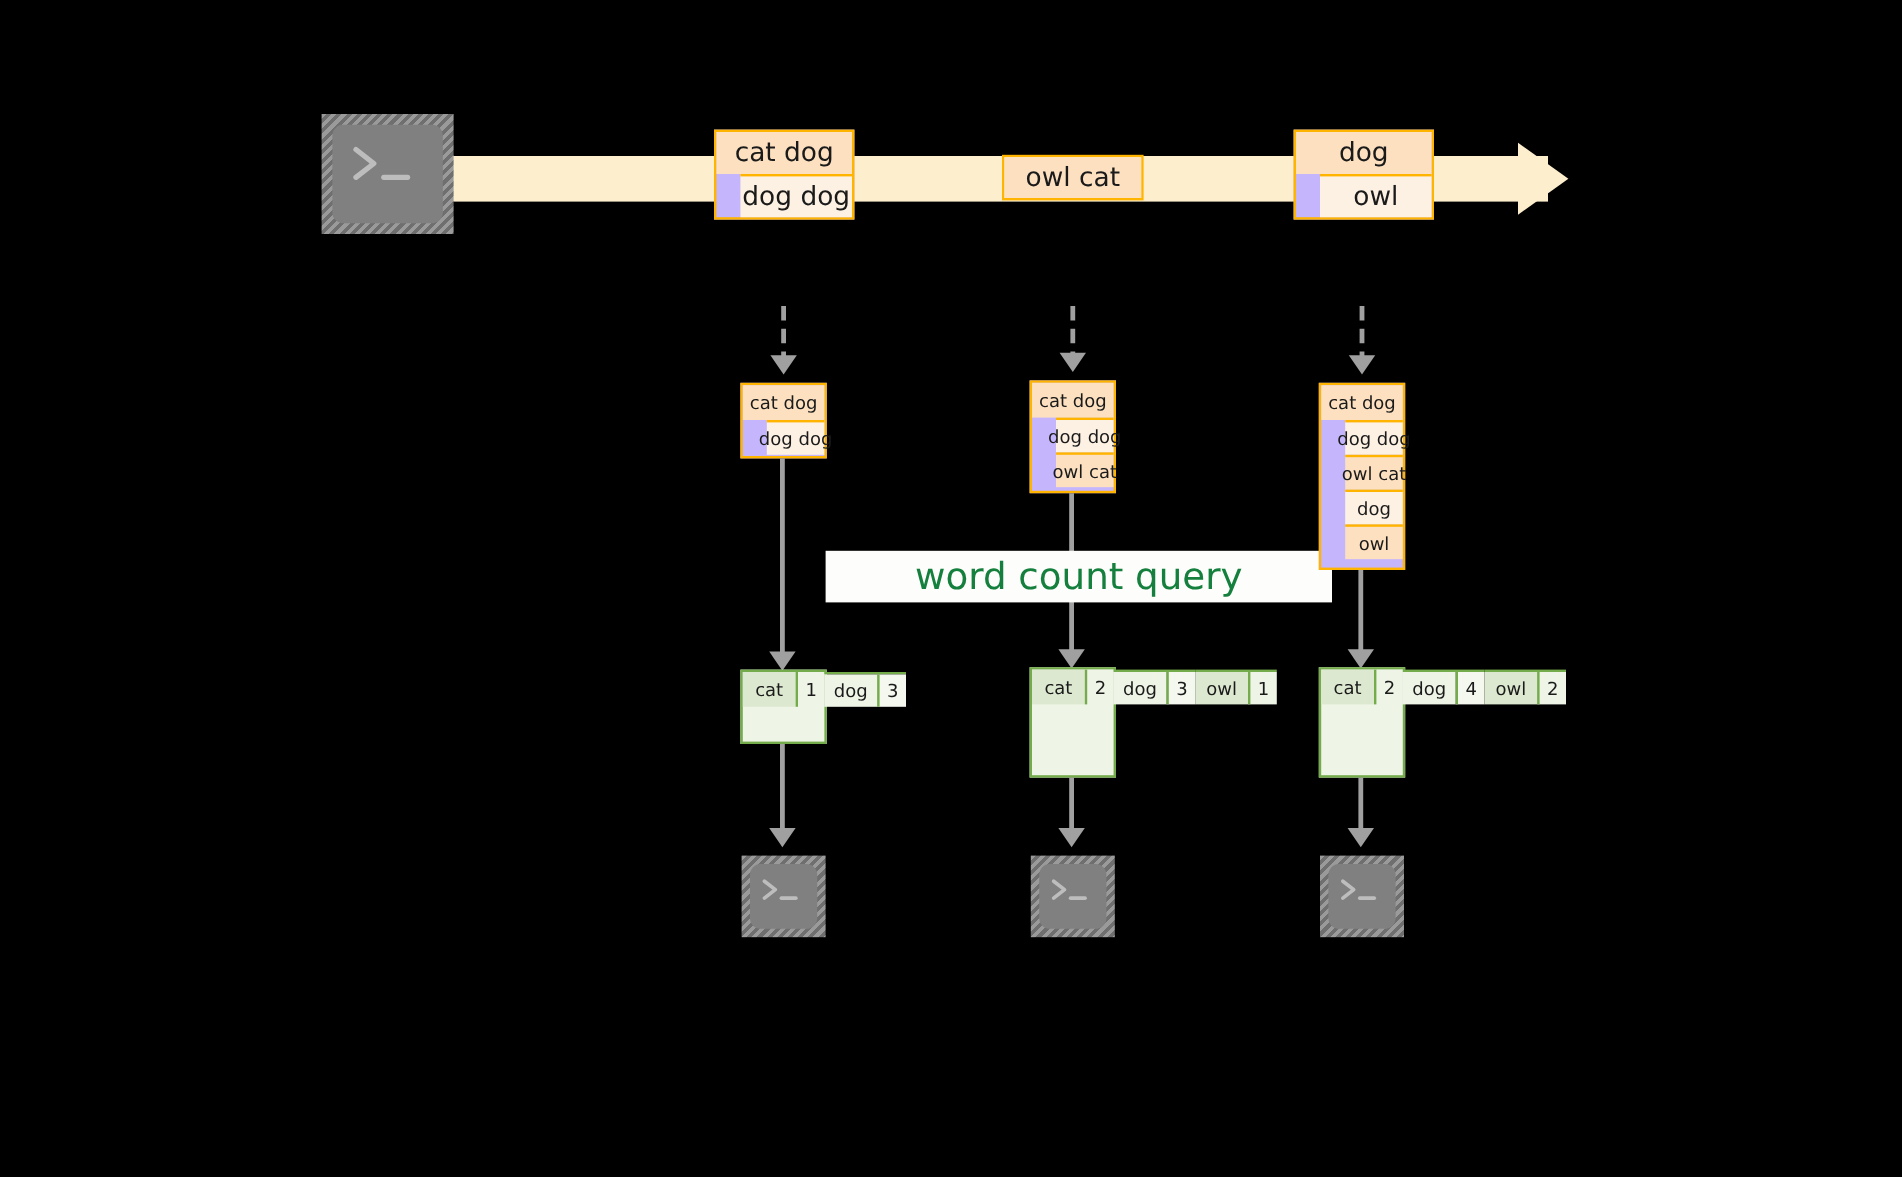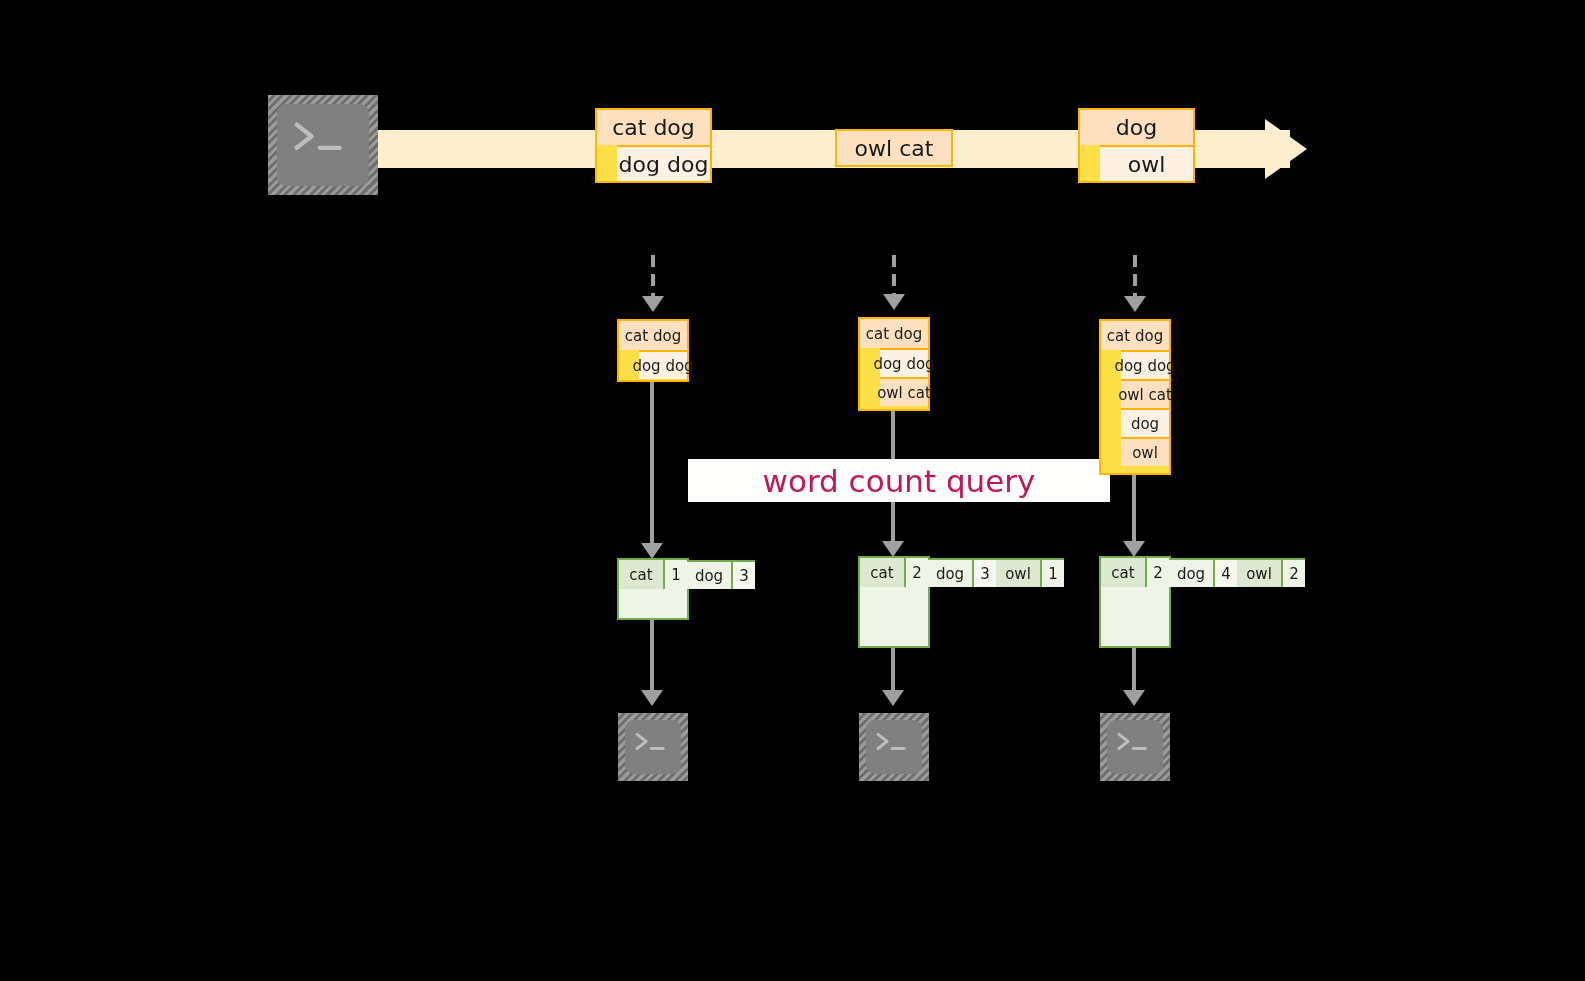--- a/index.html
+++ b/index.html
@@ -15,21 +15,21 @@
   .term .inner{width:100%;height:100%;background:#808080;border-radius:9px;
        position:relative;}
   .term .prompt{position:absolute;left:14%;top:18%;width:72%;height:46%;}
 
   
   .stream{position:absolute;background:#fdefce;}
   .streamhead{position:absolute;width:0;height:0;}
 
   
   .obox{position:absolute;box-sizing:border-box;border:2.5px solid #ffb400;
-        background:#fde047;display:flex;flex-direction:column;}
+        background:#c4b5fd;display:flex;flex-direction:column;}
   .obox .row{box-sizing:border-box;display:flex;align-items:center;
         justify-content:center;color:#1a1a1a;white-space:nowrap;}
   .obox .row.dark{background:#fce0c0;}
   .obox .row.lite{background:#fdf1e3;}
   .obox .row.sep{border-top:2.5px solid #ffb400;margin-left:20px;}
 
   
   .gtab{position:absolute;box-sizing:border-box;border:2px solid #74ac4c;
         display:flex;background:#eef4e6;}
   .gtab .grow{display:flex;box-sizing:border-box;}
@@ -44,21 +44,21 @@
   
   .vline{position:absolute;background:#a0a0a0;}
   .vdash{position:absolute;}
   .ahead{position:absolute;width:0;height:0;
          border-left:11px solid transparent;border-right:11px solid transparent;
          border-top:16px solid #a0a0a0;}
 
   
   .band{position:absolute;background:#fdfdfb;display:flex;align-items:center;
         justify-content:center;}
-  .band span{color:#be185d;white-space:nowrap;}
+  .band span{color:#15803d;white-space:nowrap;}
 </style>
 </head>
 <body>
 
 <div id="stage">
 
   <div class="stream" style="left:370px;top:130px;width:920px;height:38px;"></div>
 
   <div class="streamhead" style="left:1265px;top:119px;
               border-top:30px solid transparent;

